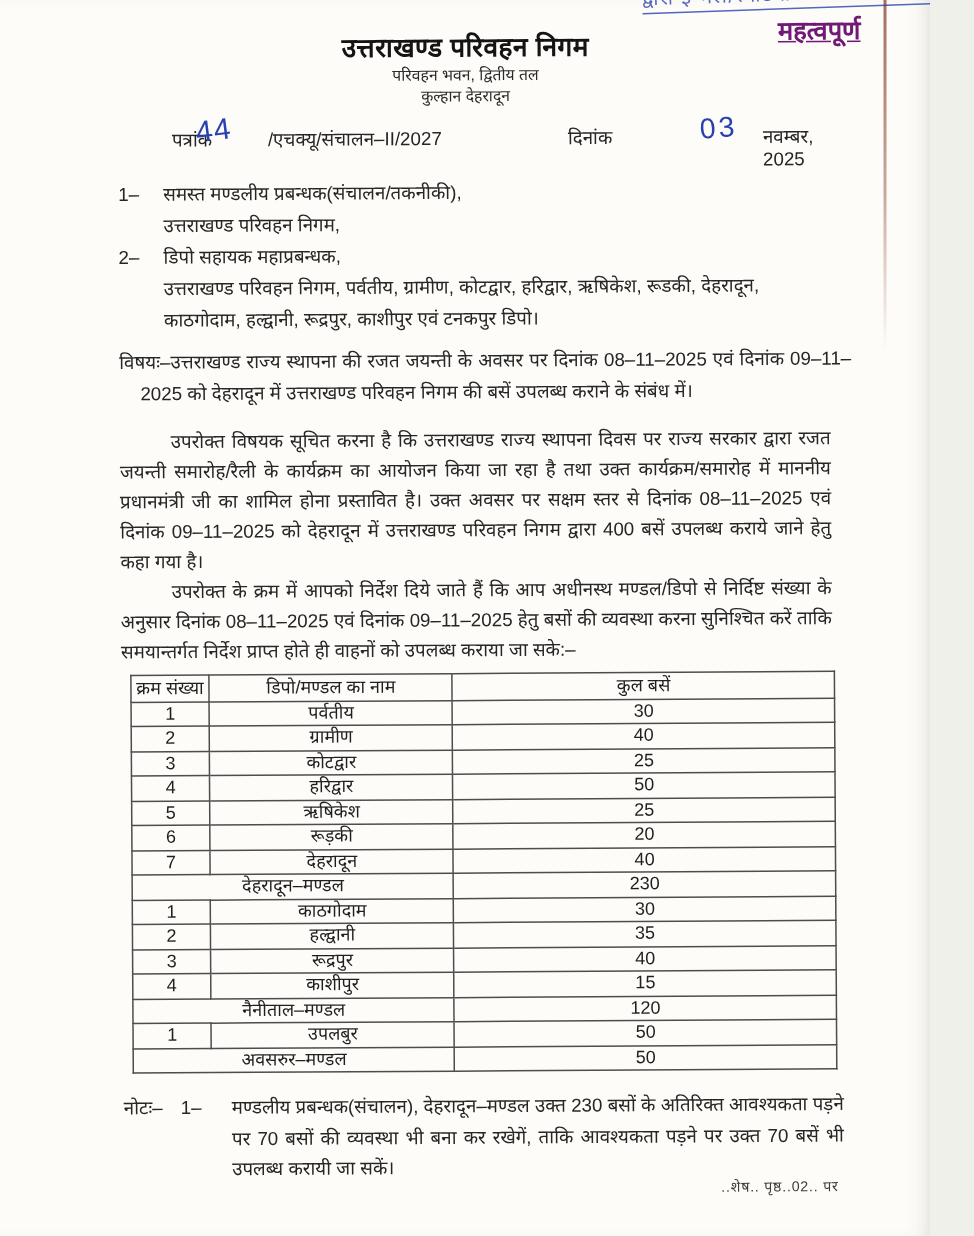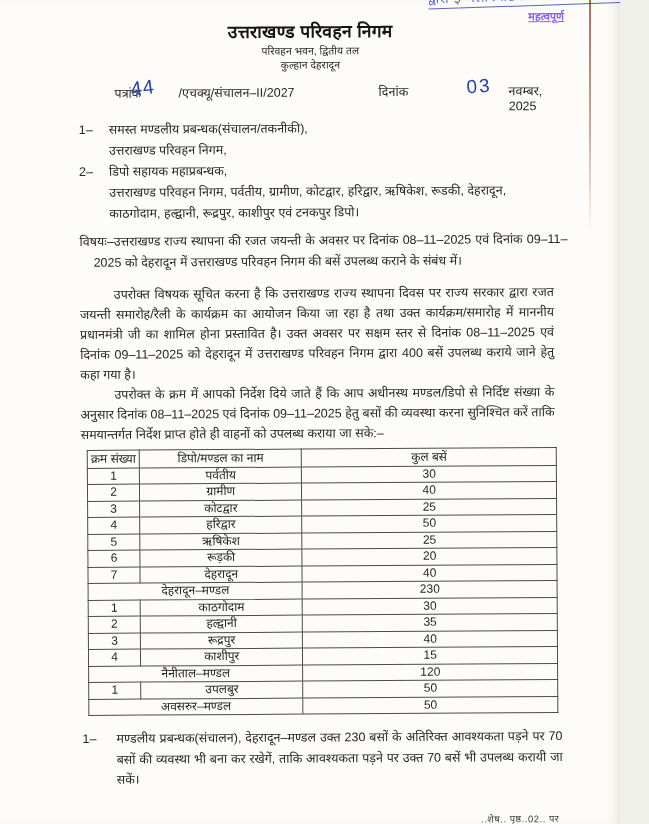--- a/index.html
+++ b/index.html
@@ -24,21 +24,21 @@
 
   .hand{color:#2742ae;}
   .dispatch-note{
     position:absolute;top:-11px;left:428px;width:200px;
     font-size:13px;letter-spacing:1px;white-space:nowrap;
     color:#2742ae;border-bottom:1.5px solid #2742ae;
     transform:rotate(-1.6deg);opacity:.8;padding-bottom:1px;
   }
   .important{
     position:absolute;top:11px;left:500px;width:92px;text-align:center;
-    font-weight:bold;font-size:11px;text-decoration:underline;color:#8b5cf6;
+    font-weight:bold;font-size:17px;text-decoration:underline;color:#701a75;
   }
   .letterhead{ text-align:center;padding-top:25px;line-height:1; }
   .org-name{font-size:17.5px;font-weight:bold;color:#141414;letter-spacing:.3px;}
   .lh-sub{font-size:10.5px;margin-top:4px;color:#2a2a2a;}
 
   .ref-line{position:relative;margin:9px 0 0 78px;width:474px;height:26px;font-size:12.5px;}
   .ref-line .lbl-patrank{position:absolute;left:0;top:4px;margin-left:36px;}
   .ref-line .hw-num{position:absolute;left:52px;top:-4px;font-size:20px;
      transform:rotate(-7deg);display:inline-block;font-weight:500;letter-spacing:1px;}
   .ref-line .ref-suffix{position:absolute;left:100px;top:4px;}
@@ -65,21 +65,21 @@
      border:1px solid #4d4d4d;text-align:center;padding:0 2px;height:15.5px;
      font-weight:normal;line-height:15px;}
   table.buses th{height:17px;}
   col.c-serial{width:52px;} col.c-name{width:162px;} col.c-buses{width:254px;}
 
   .note{margin:13px 0 0 78px;width:480px;font-size:12.5px;line-height:20.5px;display:flex;}
   .note-label{width:38px;flex:none;}
   .note-idx{width:34px;flex:none;}
   .note-text{flex:1;text-align:justify;}
 
-  .footer-cont{position:absolute;top:815px;left:476px;font-size:9.5px;
+  .footer-cont{position:absolute;top:787px;left:476px;font-size:9.5px;
      color:#3c3c3c;letter-spacing:.5px;}
   .gray-band{position:absolute;right:0;top:0;width:29px;height:824px;background:#eef0e9;}
 </style>
 </head>
 <body>
 
 <div class="scan">
   <div class="gray-band"></div>
   <div class="paper">
     <div class="fold-line"></div>
@@ -211,20 +211,21 @@
               <td>50</td>
             </tr>
             <tr>
               <td colspan="2">अवसरुर–मण्डल</td>
               <td>50</td>
             </tr>
           </tbody>
       </table>
 
       <div class="note">
+        <span class="note-label">नोटः–</span>
         <span class="note-idx">1–</span>
         <span class="note-text">मण्डलीय प्रबन्धक(संचालन), देहरादून–मण्डल उक्त 230 बसों के अतिरिक्त आवश्यकता पड़ने पर 70 बसों की व्यवस्था भी बना कर रखेगें, ताकि आवश्यकता पड़ने पर उक्त 70 बसें भी उपलब्ध करायी जा सकें।</span>
       </div>
 
       <div class="footer-cont">..शेष.. पृष्ठ..02.. पर</div>
 
     </div>
   </div>
 </div>
 

